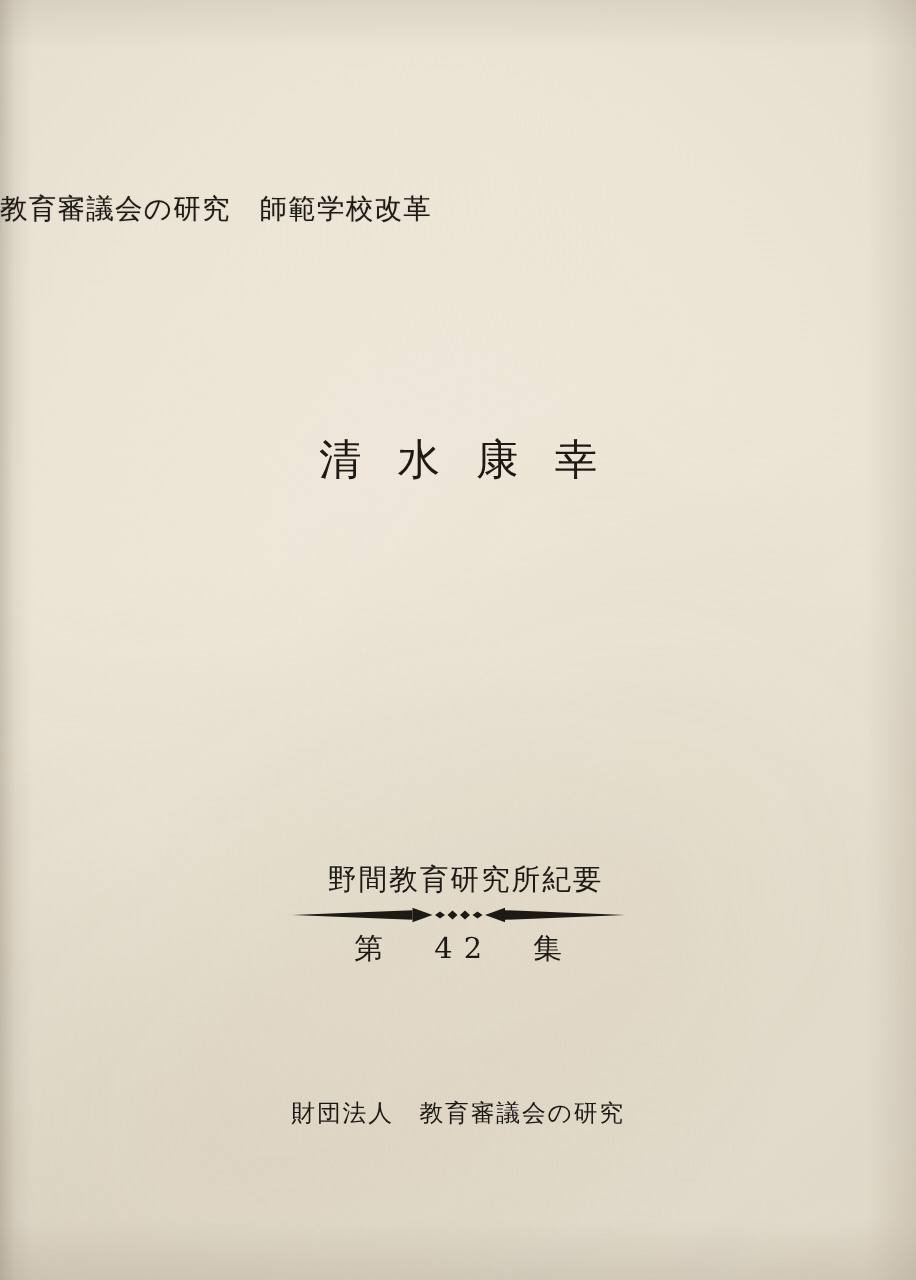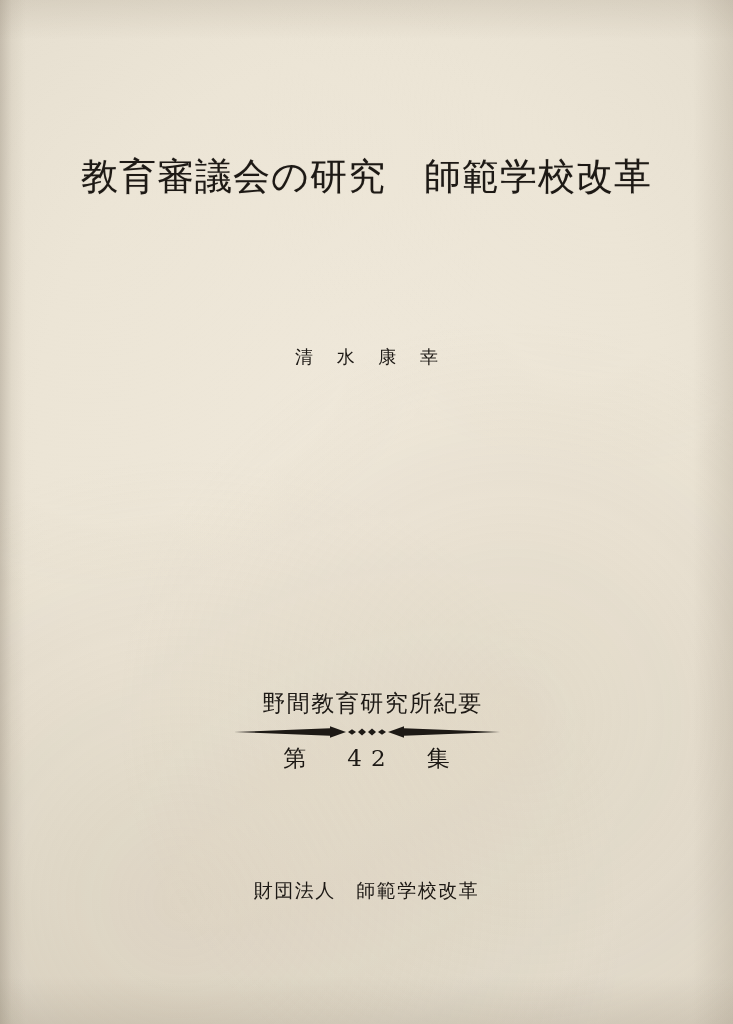--- a/index.html
+++ b/index.html
@@ -47,35 +47,35 @@
     inset: 0;
     z-index: 3;
     display: block;
   }
 
   .title {
     position: absolute;
     top: 152px;
     left: 0;
     width: 100%;
-    text-align: center;
-    font-size: 37px;
+    text-align: left;
+    font-size: 22px;
     letter-spacing: 1px;
     font-weight: 500;
     color: #1d1915;
     text-shadow: 0 0 1px rgba(40,34,28,0.25);
   }
 
   .author {
     position: absolute;
     top: 345px;
     left: 0;
     width: 100%;
     text-align: center;
-    font-size: 18px;
+    font-size: 34px;
     letter-spacing: 9px;
     text-indent: 9px;
     color: #1d1915;
   }
 
   .series {
     position: absolute;
     top: 688px;
     left: 0;
     width: 100%;
@@ -164,16 +164,16 @@
           <polygon points="124,7 128,3.4 132,7 128,10.6" fill="#1d1915"></polygon>
           <polygon points="134,7 138,3.4 142,7 138,10.6" fill="#1d1915"></polygon>
           <polygon points="114,7 118,4.2 122,7 118,9.8" fill="#1d1915"></polygon>
           <polygon points="144,7 148,4.2 152,7 148,9.8" fill="#1d1915"></polygon>
         </svg>
       </div>
 
       <div class="volume">第　42　集</div>
     </div>
 
-    <div class="publisher">財団法人　師範学校改革</div>
+    <div class="publisher">財団法人　教育審議会の研究</div>
 
   </div>
 </div>
 
 </body></html>

